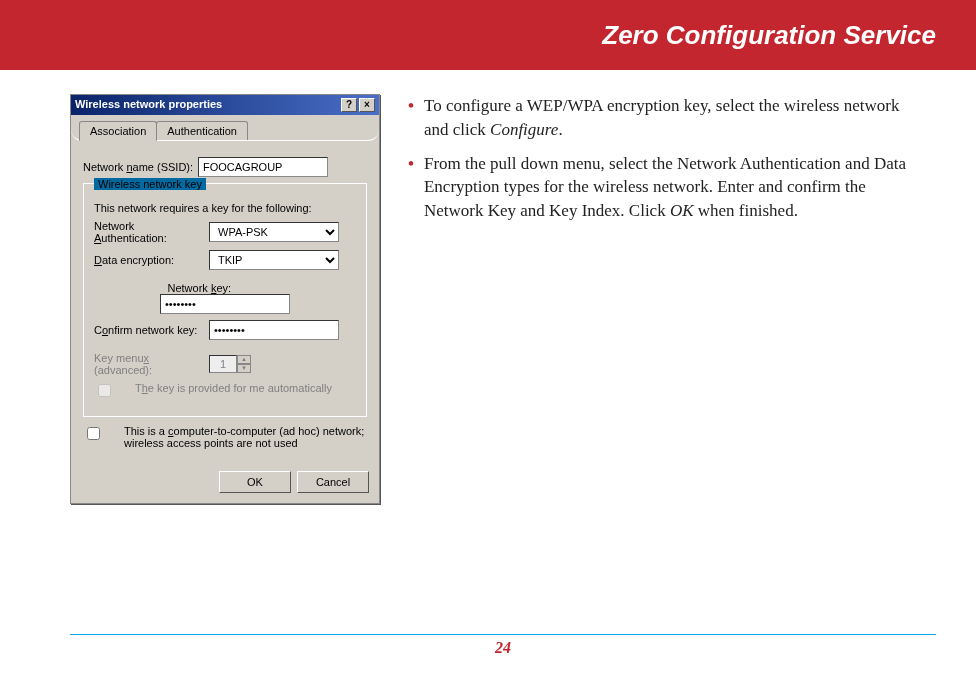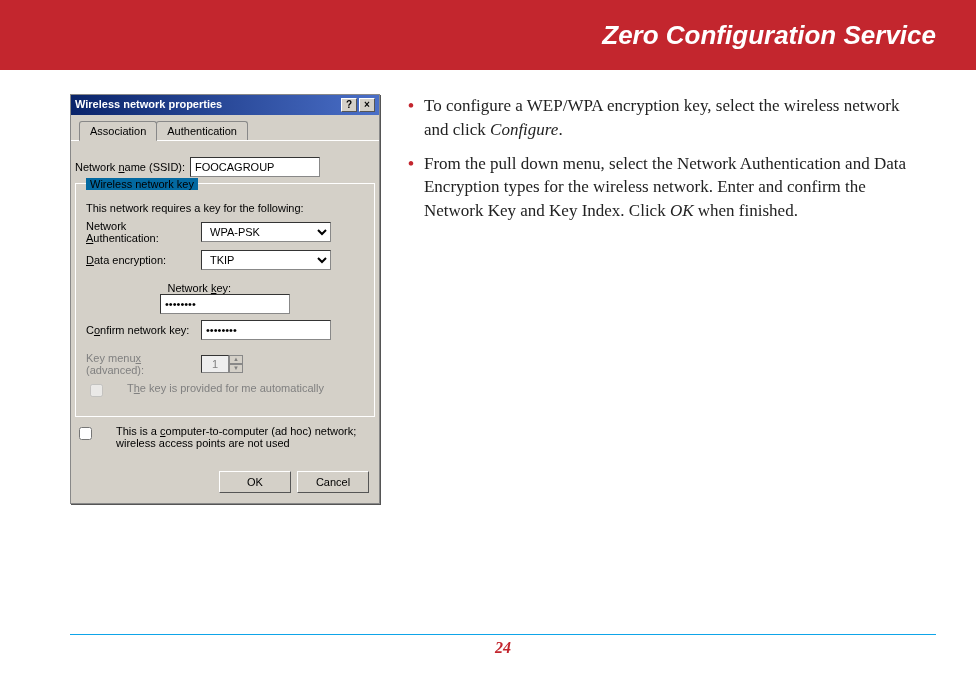--- a/index.html
+++ b/index.html
@@ -63,39 +63,40 @@
     color: #000;
     font-size: 10px;
     line-height: 12px;
     text-align: center;
     font-weight: bold;
   }
   .tabs {
     padding: 6px 8px 0 8px;
     display: flex;
     border-bottom: 1px solid #fff;
+    border-radius: 11px;
   }
   .tab {
     padding: 3px 10px;
     border: 1px solid #888;
     border-bottom: none;
     background: #d4d0c8;
     border-top-left-radius: 3px;
     border-top-right-radius: 3px;
     position: relative;
     font-size: 11px;
   }
   .tab.active {
     background: #d4d0c8;
     border-bottom: 1px solid #d4d0c8;
     margin-bottom: -1px;
   }
   .tab + .tab { margin-left: -1px; }
   .body {
-    padding: 10px 4px;
+    padding: 10px 12px;
   }
   .row { display: flex; align-items: center; margin: 6px 0; }
   .row label { width: 115px; }
   .under { text-decoration: underline; }
   .text-input, select.win {
     background: #fff;
     border: 1px inset #888;
     height: 20px;
     padding: 1px 4px;
     font-family: Tahoma, sans-serif;

